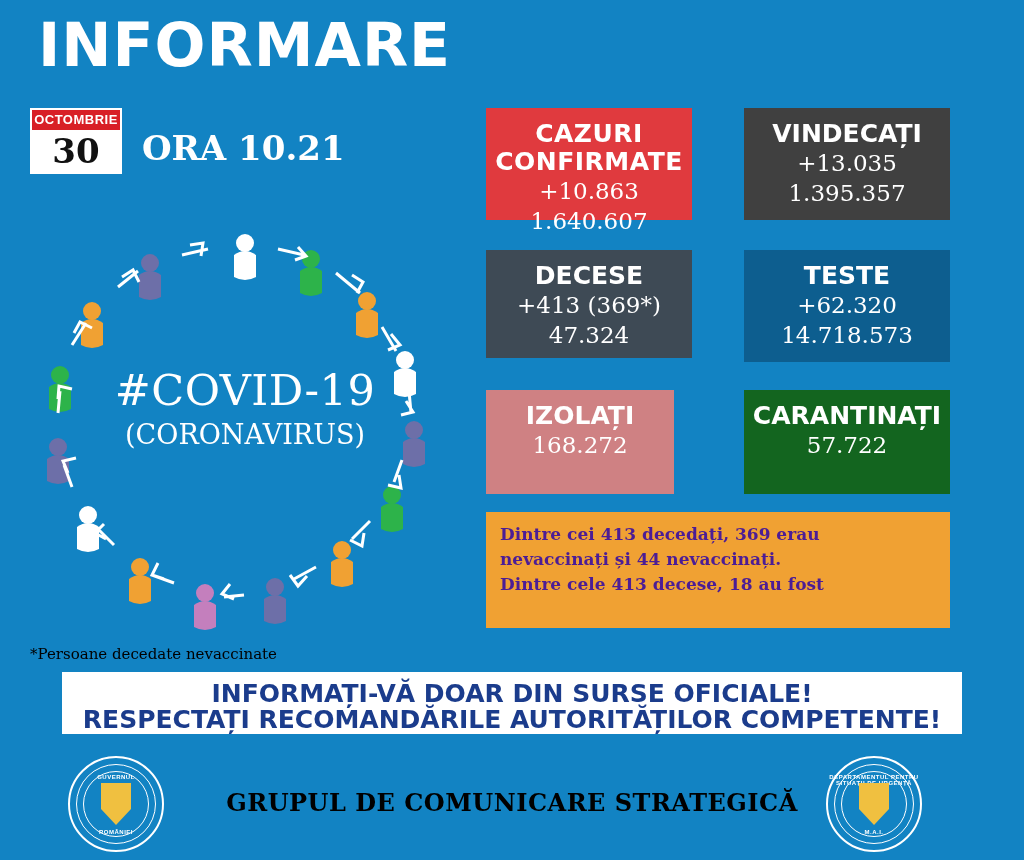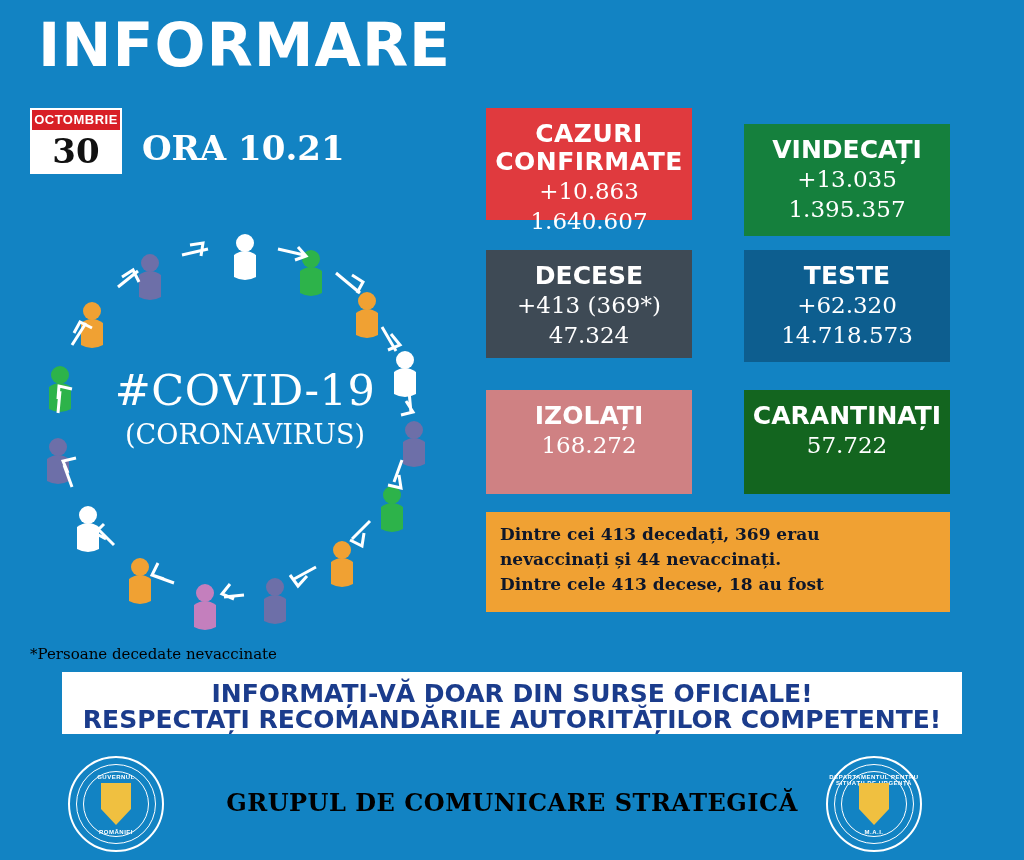--- a/index.html
+++ b/index.html
@@ -105,37 +105,37 @@
     line-height: 28px;
     font-family: "DejaVu Sans", sans-serif;
   }
   .box .bv {
     font-size: 23px;
     line-height: 30px;
     font-family: "DejaVu Serif", serif;
   }
 
   #box-cazuri     { left: 486px; top: 108px;  width: 206px; height: 112px; background: #e03a3e; }
-  #box-vindecati  { left: 744px; top: 124px;  width: 206px; height: 112px; background: #15803d; }
+  #box-vindecati  { left: 744px; top: 108px;  width: 206px; height: 112px; background: #404040; }
   #box-decese     { left: 486px; top: 250px;  width: 206px; height: 108px; background: #3e4a55; }
   #box-teste      { left: 744px; top: 250px;  width: 206px; height: 112px; background: #0d5e8f; }
-  #box-izolati    { left: 486px; top: 390px;  width: 206px; height: 104px; background: #cf8183; }
+  #box-izolati    { left: 486px; top: 390px;  width: 188px; height: 104px; background: #cf8183; }
   #box-carantinati{ left: 744px; top: 390px;  width: 206px; height: 104px; background: #13651f; }
 
   #box-cazuri .bt { letter-spacing: .5px; }
 
   
   .note {
     position: absolute;
     left: 486px;
     top: 512px;
     width: 464px;
-    height: 100px;
+    height: 116px;
     background: #f0a133;
-    color: #0f172a;
+    color: #4c1d95;
     padding: 10px 14px 0 14px;
     font-family: "DejaVu Serif", serif;
     font-size: 17px;
     font-weight: bold;
     line-height: 25px;
   }
 
   .footnote {
     position: absolute;
     left: 30px;

